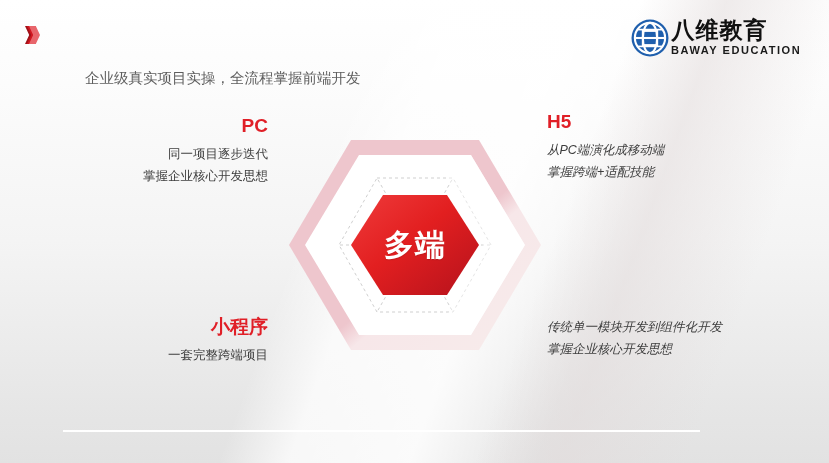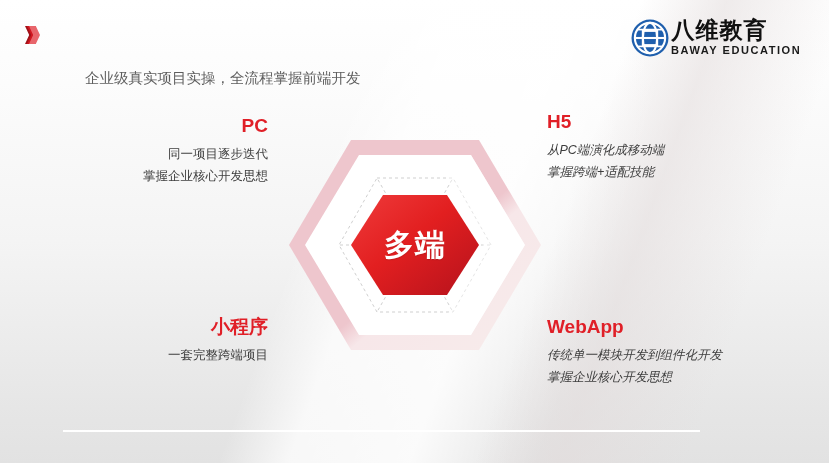--- a/index.html
+++ b/index.html
@@ -263,19 +263,18 @@
     <div class="line">从PC端演化成移动端</div>
     <div class="line">掌握跨端+适配技能</div>
   </div>
 
   <div class="block left" id="blk-mini">
     <div class="head">小程序</div>
     <div class="line">一套完整跨端项目</div>
   </div>
 
   <div class="block right" id="blk-web">
-    <div class="head">WebApp</div>
     <div class="line">传统单一模块开发到组件化开发</div>
     <div class="line">掌握企业核心开发思想</div>
   </div>
 
   <div class="rule"></div>
 </div>
 
 </body></html>

